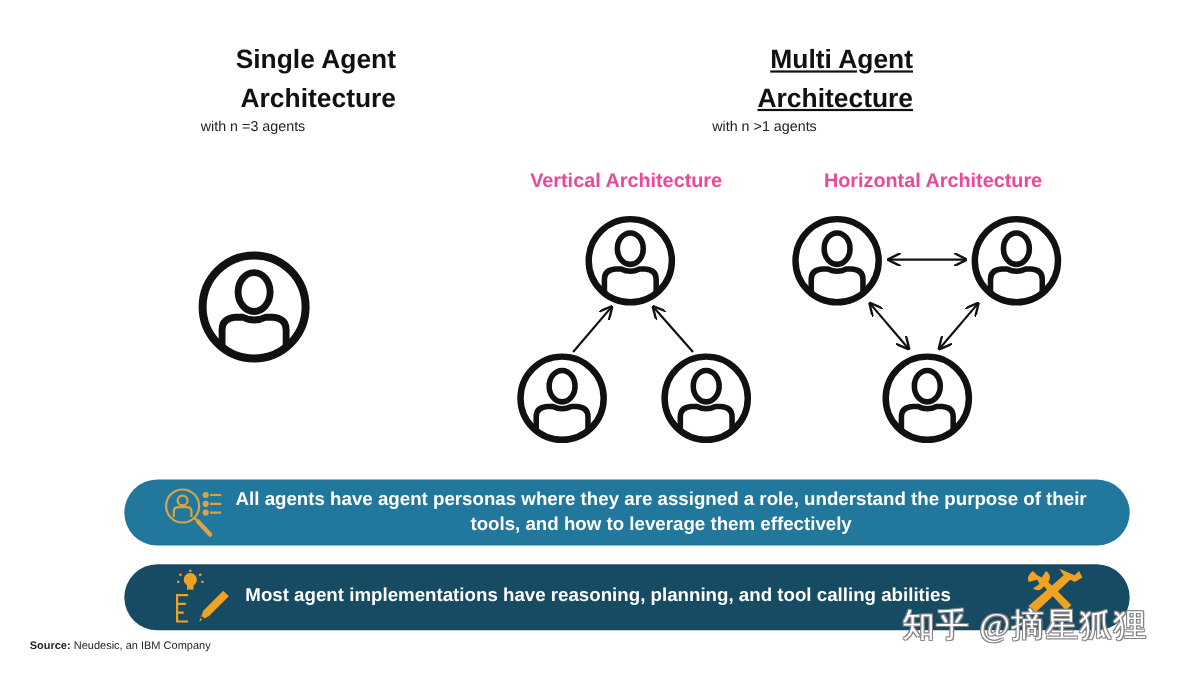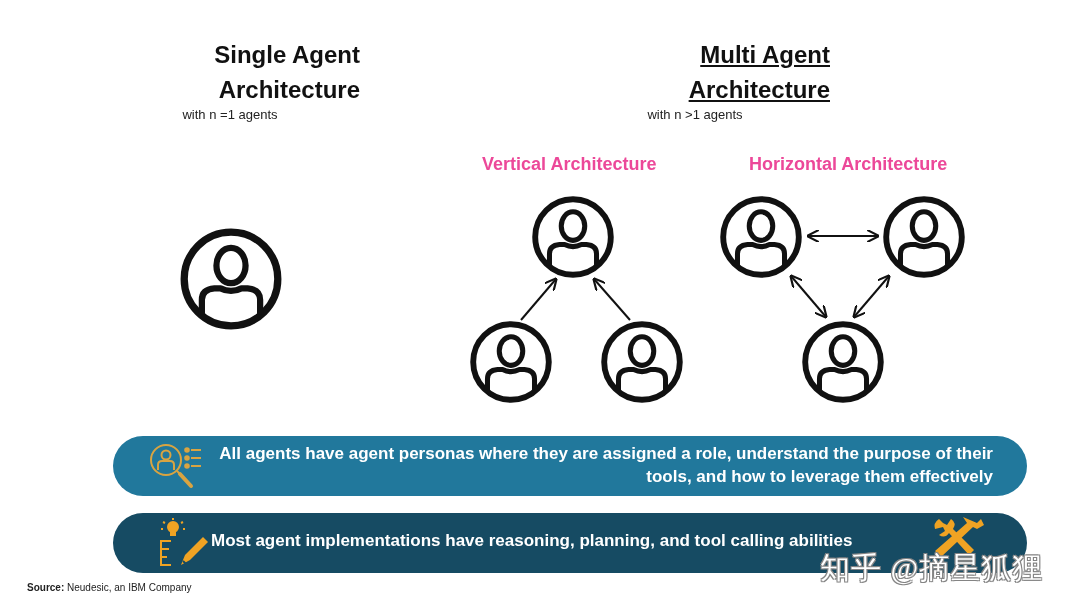--- a/index.html
+++ b/index.html
@@ -7,22 +7,22 @@
          font-family:"Liberation Sans", sans-serif; color:#111; }
   .abs { position:absolute; }
   .title { font-weight:bold; font-size:24px; line-height:35px; text-align:right; color:#111; }
   .sub { font-size:13px; text-align:center; color:#222; }
   .subhead { font-weight:bold; font-size:18px; color:#ec4899; white-space:nowrap; }
   .agent { position:absolute; }
   .banner { position:absolute; left:113px; width:914px; height:60px; border-radius:30px;
             color:#fff; font-weight:bold; font-size:17px; }
   .banner1 { top:436px; background:#21789c; }
   .banner2 { top:513px; background:#164b63; }
-  .b1text { position:absolute; left:96px; right:34px; top:6px; text-align:right; line-height:23px; }
-  .b2text { position:absolute; left:98px; top:18px; white-space:nowrap; }
+  .b1text { position:absolute; left:96px; right:34px; top:6px; text-align:center; line-height:23px; }
+  .b2text { position:absolute; left:110px; top:18px; white-space:nowrap; }
   .source { font-size:10px; color:#222; }
   .watermark { font-size:30px; color:#fff; letter-spacing:1px;
                text-shadow: 0 0 1px #666, 1px 1px 0 #888, -1px -1px 0 #888, 1px -1px 0 #888, -1px 1px 0 #888; white-space:nowrap;font-family:Liberation Serif, serif; }
 </style>
 </head>
 <body>
 
 <svg width="0" height="0" style="position:absolute">
   <defs>
     <symbol id="agent" viewBox="0 0 100 100">
@@ -33,21 +33,21 @@
     <marker id="ah" viewBox="0 0 10 10" refX="9" refY="5" markerWidth="6" markerHeight="6" orient="auto-start-reverse">
       <path d="M0 0 L10 5 L0 10" fill="none" stroke="#111" stroke-width="1.8"></path>
     </marker>
   </defs>
 </svg>
 
 <div class="abs title" style="left:100px; width:260px; top:37px;">
   <div>Single Agent</div>
   <div>Architecture</div>
 </div>
-<div class="abs sub" style="left:100px; width:260px; top:107px;">with n =1 agents</div>
+<div class="abs sub" style="left:100px; width:260px; top:107px;">with n =3 agents</div>
 
 <div class="abs title" style="left:560px; width:270px; top:37px;text-decoration:underline;">
   <div>Multi Agent</div>
   <div>Architecture</div>
 </div>
 <div class="abs sub" style="left:560px; width:270px; top:107px;">with n &gt;1 agents</div>
 
 <div class="abs subhead" style="left:482px; top:154px;">Vertical Architecture</div>
 <div class="abs subhead" style="left:718px; top:154px;margin-left:31px;">Horizontal Architecture</div>
 

